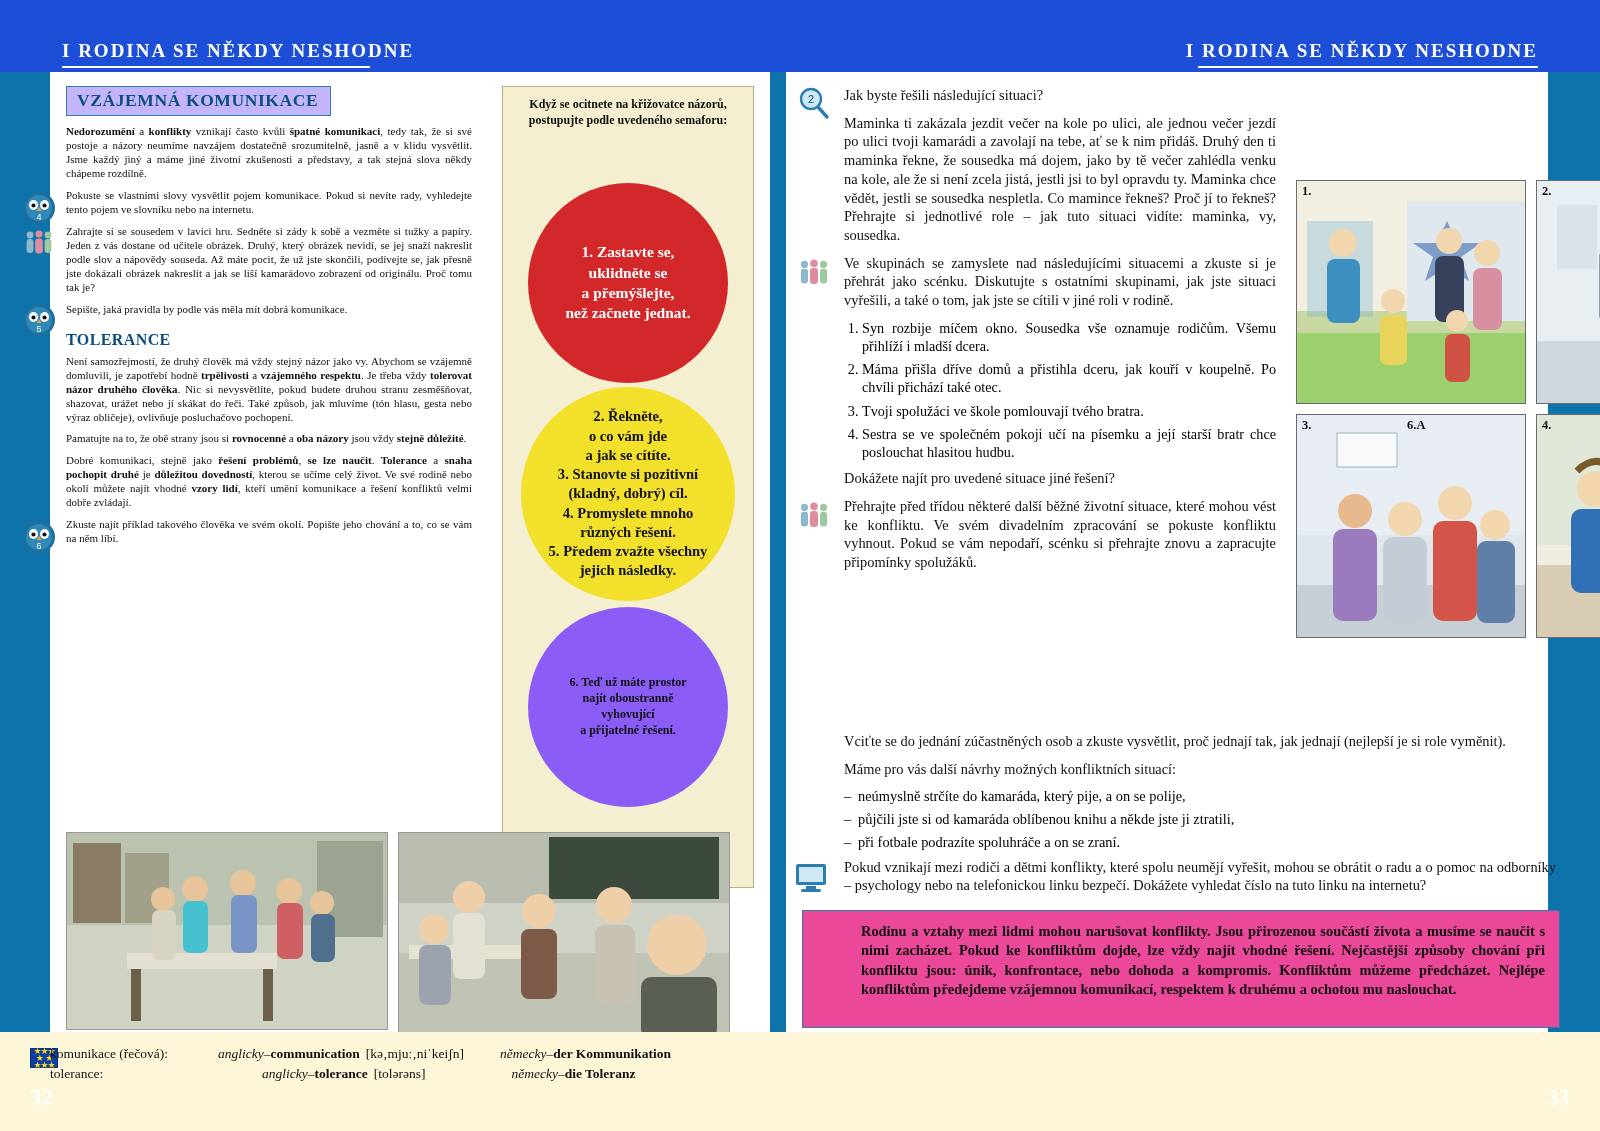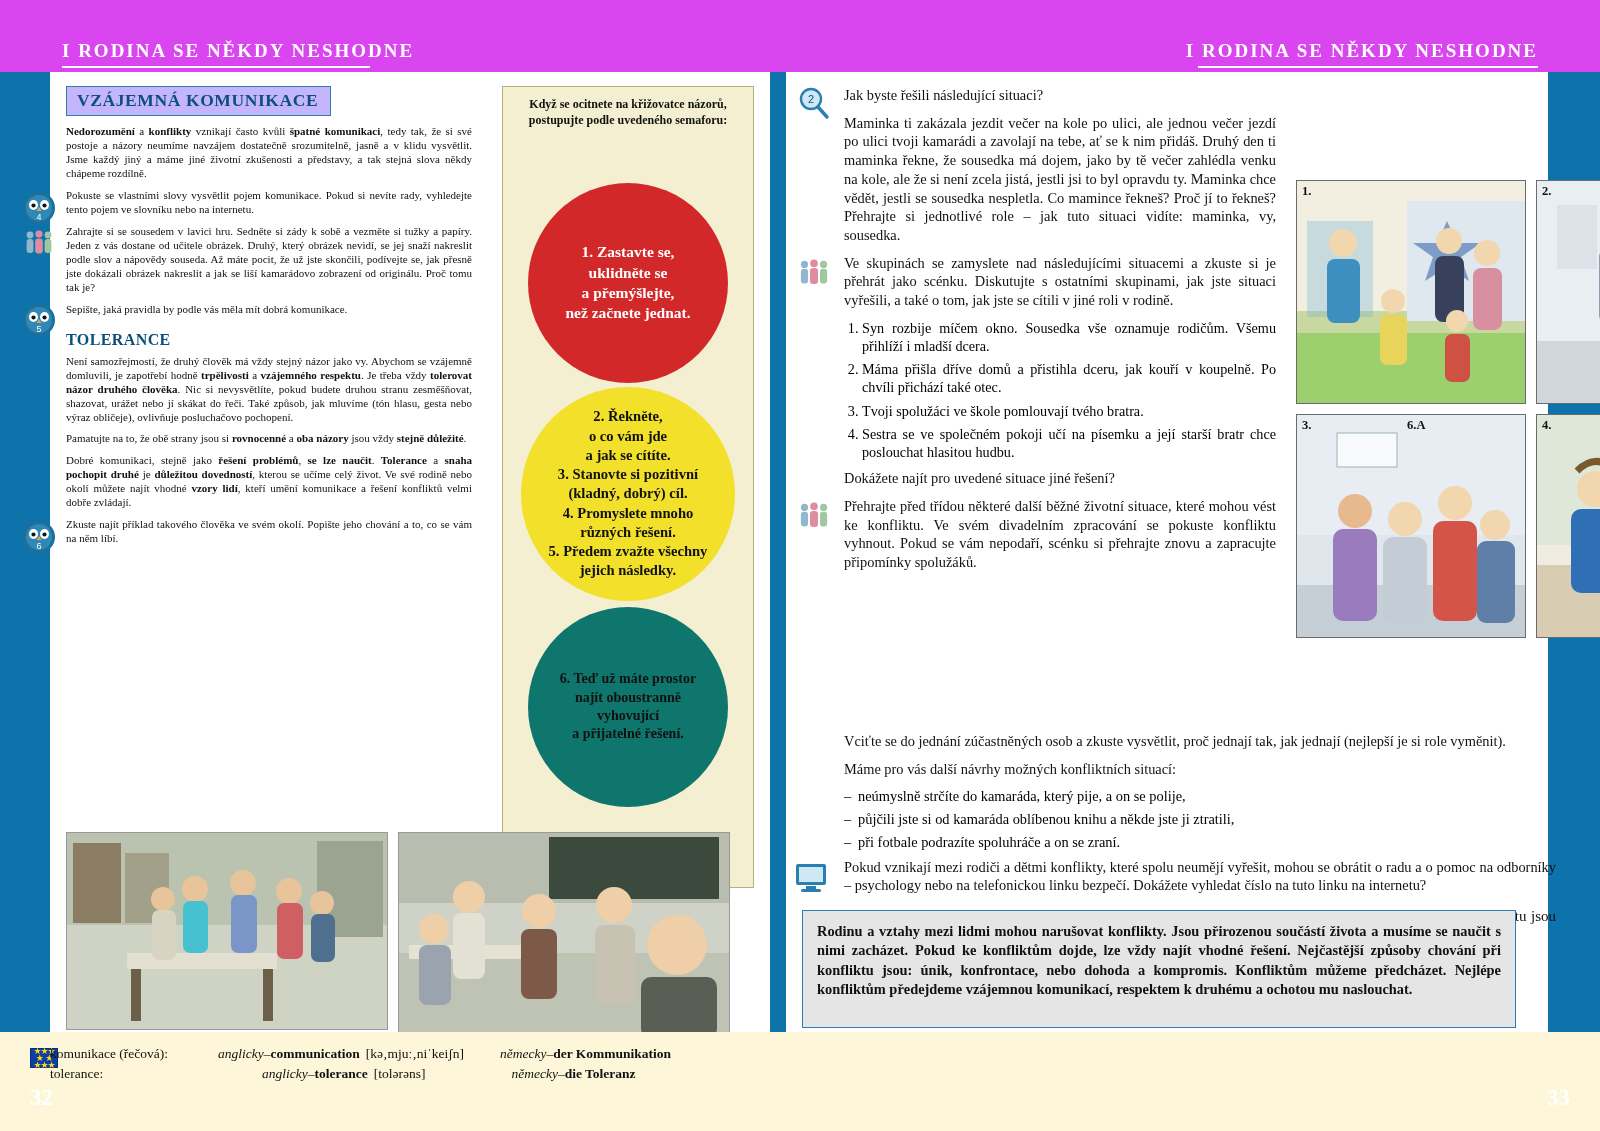--- a/index.html
+++ b/index.html
@@ -5,21 +5,21 @@
   html,body{margin:0;padding:0;}
   body{
     width:1600px;height:1131px;
     background:#0a6ea8;
     font-family:"Liberation Serif", serif;
     overflow:hidden;
     position:relative;
   }
   .page{position:absolute;inset:0;background:#0f73ab;}
   
-  .hdr{position:absolute;left:0;right:0;top:0;height:72px;background:#d946ef;}
+  .hdr{position:absolute;left:0;right:0;top:0;height:72px;background:#1d4ed8;}
   .hdr-title{
     position:absolute;top:40px;color:#ffffff;font-weight:bold;
     font-size:19px;letter-spacing:2px;font-family:"Liberation Serif",serif;
   }
   .hdr-left{left:62px;}
   .hdr-right{right:62px;}
   .hdr-rule{position:absolute;height:2px;background:#ffffff;top:66px;}
 
   .sheet{
     position:absolute;background:#ffffff;
@@ -63,21 +63,21 @@
   }
   .semafor-head{
     padding:10px 12px 4px 12px;font-weight:bold;font-size:12px;color:#111;line-height:1.3;
     text-align:center;
   }
   .circ{position:absolute;left:50%;transform:translateX(-50%);border-radius:50%;
     display:flex;align-items:center;justify-content:center;text-align:center;
     font-weight:bold;color:#111;line-height:1.32;}
   .c-red{width:200px;height:200px;background:#d3282a;top:96px;color:#fff;font-size:15.5px;}
   .c-yel{width:214px;height:214px;background:#f2e02a;top:300px;font-size:14.6px;}
-  .c-grn{width:200px;height:200px;background:#0f766e;top:520px;font-size:14px;text-align:center;}
+  .c-grn{width:200px;height:200px;background:#8b5cf6;top:520px;font-size:12px;text-align:center;}
 
   
   .photo{position:absolute;border:1px solid #999;overflow:hidden;}
   .ph1{left:16px;top:760px;width:320px;height:196px;}
   .ph2{left:348px;top:760px;width:330px;height:206px;}
   .cap{position:absolute;font-size:12.6px;font-style:italic;line-height:1.28;color:#111;}
   .cap1{left:16px;top:962px;width:322px;}
   .cap2{left:348px;top:972px;width:334px;}
 
   
@@ -92,21 +92,21 @@
   .illus{position:absolute;left:510px;top:108px;width:470px;}
   .ill{position:absolute;border:1px solid #6b6b6b;overflow:hidden;background:#cfd9e6;}
   .ill-n{position:absolute;left:5px;top:3px;font-size:12.5px;font-weight:bold;color:#111;z-index:5;}
   .i1{left:0;top:0;width:228px;height:222px;}
   .i2{left:240px;top:0;width:228px;height:222px;}
   .i3{left:0;top:234px;width:228px;height:222px;}
   .i4{left:240px;top:234px;width:228px;height:222px;}
 
   .summary{
     position:absolute;left:16px;top:838px;width:712px;height:116px;
-    background:#e5e5e5;border:1px solid #2b7fb0;
+    background:#ec4899;border:1px solid #2b7fb0;padding-left:44px;
   }
   .summary p{margin:0;padding:11px 14px;font-size:14.4px;line-height:1.34;font-weight:bold;color:#111;text-align:justify;}
 
   .fill{color:#0b63a8;}
   .dots{letter-spacing:1px;}
 
   .ricon{position:absolute;left:-48px;width:36px;height:36px;}
   .mon{position:absolute;left:-50px;width:38px;height:32px;}
   .magn{position:absolute;left:-48px;width:34px;height:34px;}
 </style>

